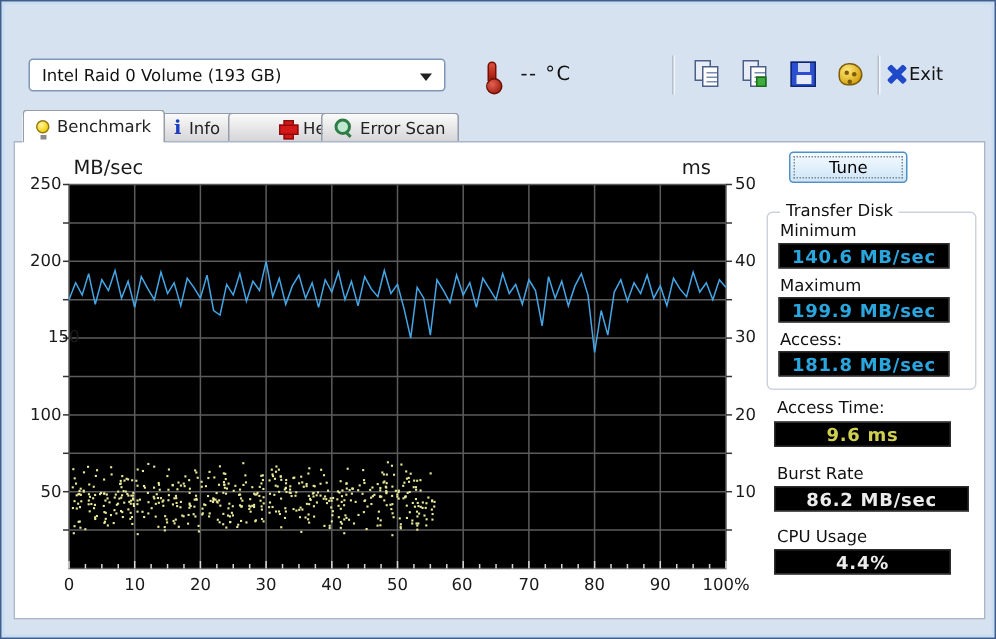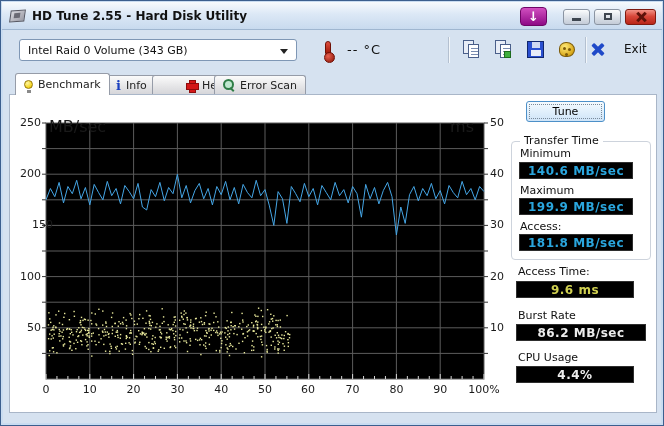--- a/index.html
+++ b/index.html
@@ -77,21 +77,21 @@
     box-shadow:0 3px 0 #7a8cb0, 0 6px 0 #7a8cb0; }
   .green-sq { position:absolute; right:-1px; bottom:-1px; width:7px; height:7px;
     background:#3fae3f; border:1px solid #1d6b1d; }
   .floppy { position:absolute; left:2px; top:2px; width:17px; height:17px; background:#2a4fd0; border:1px solid #10266e; }
   .floppy::before { content:""; position:absolute; left:4px; top:0; width:8px; height:6px; background:#cfd8f2; }
   .floppy::after { content:""; position:absolute; left:3px; bottom:1px; width:10px; height:6px; background:#e8ecf8; }
   .optblob { position:absolute; left:2px; top:3px; width:16px; height:15px; border-radius:45% 55% 50% 40%;
     background:radial-gradient(circle at 35% 30%, #ffe978, #d9a91c 70%, #a97d0c); border:1px solid #7e5c08; }
   .optblob::after { content:""; position:absolute; left:3px; top:4px; width:3px; height:3px; background:#7e5c08; border-radius:50%;
     box-shadow:5px 1px 0 #7e5c08, 2px 6px 0 #7e5c08; }
-  .exit-btn { position:absolute; left:590px; top:11px; display:flex; align-items:center; gap:20px; }
+  .exit-btn { position:absolute; left:590px; top:11px; display:flex; align-items:center; gap:2px; }
   .exit-x { position:relative; width:13px; height:13px; }
   .exit-x::before,.exit-x::after { content:""; position:absolute; left:5px; top:-1px; width:4px; height:15px;
     background:#1f49c8; border-radius:1px; }
   .exit-x::before { transform:rotate(45deg); }
   .exit-x::after { transform:rotate(-45deg); }
   .exit-label { font-size:12px; color:#111; }
   
   .tabs { position:absolute; left:0; top:70px; width:664px; height:24px; }
   .tab {
     position:absolute; height:19px; top:4px;
@@ -114,21 +114,21 @@
   .ic-mag { position:relative; width:12px; height:12px; }
   .ic-mag::before { content:""; position:absolute; left:0; top:0; width:7px; height:7px; border:2px solid #2e7d46;
     border-radius:50%; background:#bfe8cf; }
   .ic-mag::after { content:""; position:absolute; left:8px; top:8px; width:2px; height:5px; background:#2e7d46; transform:rotate(-45deg); }
   
   .panel { position:absolute; left:8px; top:93px; width:648px; height:319px;
     background:#fff; border:1px solid #a9b6c8; z-index:1; }
   
   .plot-svg { position:absolute; left:39px; top:116px; z-index:2; }
   .ax-label { position:absolute; font-size:11px; color:#1a1a1a; z-index:3; }
-  .unit-label { position:absolute; font-size:16px; color:#1a1a1a; z-index:3;margin-top:12px; }
+  .unit-label { position:absolute; font-size:13px; color:#1a1a1a; z-index:3; }
   
   .start-btn {
     position:absolute; left:525px; top:100px; width:79px; height:21px; z-index:3;
     background:linear-gradient(#f6fbfe,#e3f1fc 45%,#cfe4f7);
     border:1px solid #4d90c8; border-radius:3px;
     font-size:11px; color:#000; font-family:"DejaVu Sans",sans-serif;
     outline:1px dotted #7a8a9a; outline-offset:-4px;
   }
   .groupbox { position:absolute; left:510px; top:140px; width:140px; height:119px;
     border:1px solid #cdd3dc; border-radius:4px; z-index:2; }
@@ -138,42 +138,24 @@
   .r-field { position:absolute; width:114px; height:17px; background:#000; border:1px solid #2e2e2e; z-index:3;
     display:flex; align-items:center; justify-content:center;
     font-size:12px; font-weight:bold; letter-spacing:0.5px; }
   .v-cyan { color:#2aa6de; } .v-yellow { color:#d0d050; } .v-white { color:#ececec; }
 </style>
 </head>
 <body>
 
 <div class="window">
 
-  <div class="titlebar">
-    <div class="app-icon"></div>
-    <div class="win-title">HD Tune 2.55 - Hard Disk Utility</div>
-    <div class="tb-buttons">
-      <div class="btn-dl">
-        <span>↓</span>
-      </div>
-      <div class="btn-sys">
-        <div class="glyph-min"></div>
-      </div>
-      <div class="btn-sys">
-        <div class="glyph-restore"></div>
-      </div>
-      <div class="btn-close">
-        <div class="glyph-x"></div>
-      </div>
-    </div>
-  </div>
 
   <div class="toolbar">
     <div class="drive-select">
-      <span>Intel   Raid 0 Volume (343 GB)</span>
+      <span>Intel   Raid 0 Volume (193 GB)</span>
       <span class="chev"></span>
     </div>
     <div class="thermo"></div>
     <div class="temp-text">-- °C</div>
     <div class="tsep" style="left:447px;"></div>
     <div class="tool-ic" style="left:460px;">
       <div class="doc b"></div>
       <div class="doc f">
           <div class="doc-lines"></div>
         </div>
@@ -865,21 +847,21 @@
       <div class="ax-label" style="left: 278px; width: 36px; text-align: right; top: 382px;">60</div>
       <div class="ax-label" style="left: 333.6px; width: 36px; text-align: center; top: 382px;">70</div>
       <div class="ax-label" style="left: 377.4px; width: 36px; text-align: center; top: 382px;">80</div>
       <div class="ax-label" style="left: 421.2px; width: 36px; text-align: center; top: 382px;">90</div>
       <div class="ax-label" style="left: 465px; width: 36px; text-align: center; top: 382px;">100%</div>
     </div>
 
   <button class="start-btn">Tune</button>
 
   <div class="groupbox"></div>
-  <div class="groupbox-label">Transfer Time</div>
+  <div class="groupbox-label">Transfer Disk</div>
 
   <div class="r-label" style="left:519px; top:146px;">Minimum</div>
   <div class="r-field v-cyan" style="left:518px; top:161px;">140.6 MB/sec</div>
 
   <div class="r-label" style="left:519px; top:183px;">Maximum</div>
   <div class="r-field v-cyan" style="left:518px; top:197px;">199.9 MB/sec</div>
 
   <div class="r-label" style="left:519px; top:219px;">Access:</div>
   <div class="r-field v-cyan" style="left:518px; top:233px;">181.8 MB/sec</div>
 

